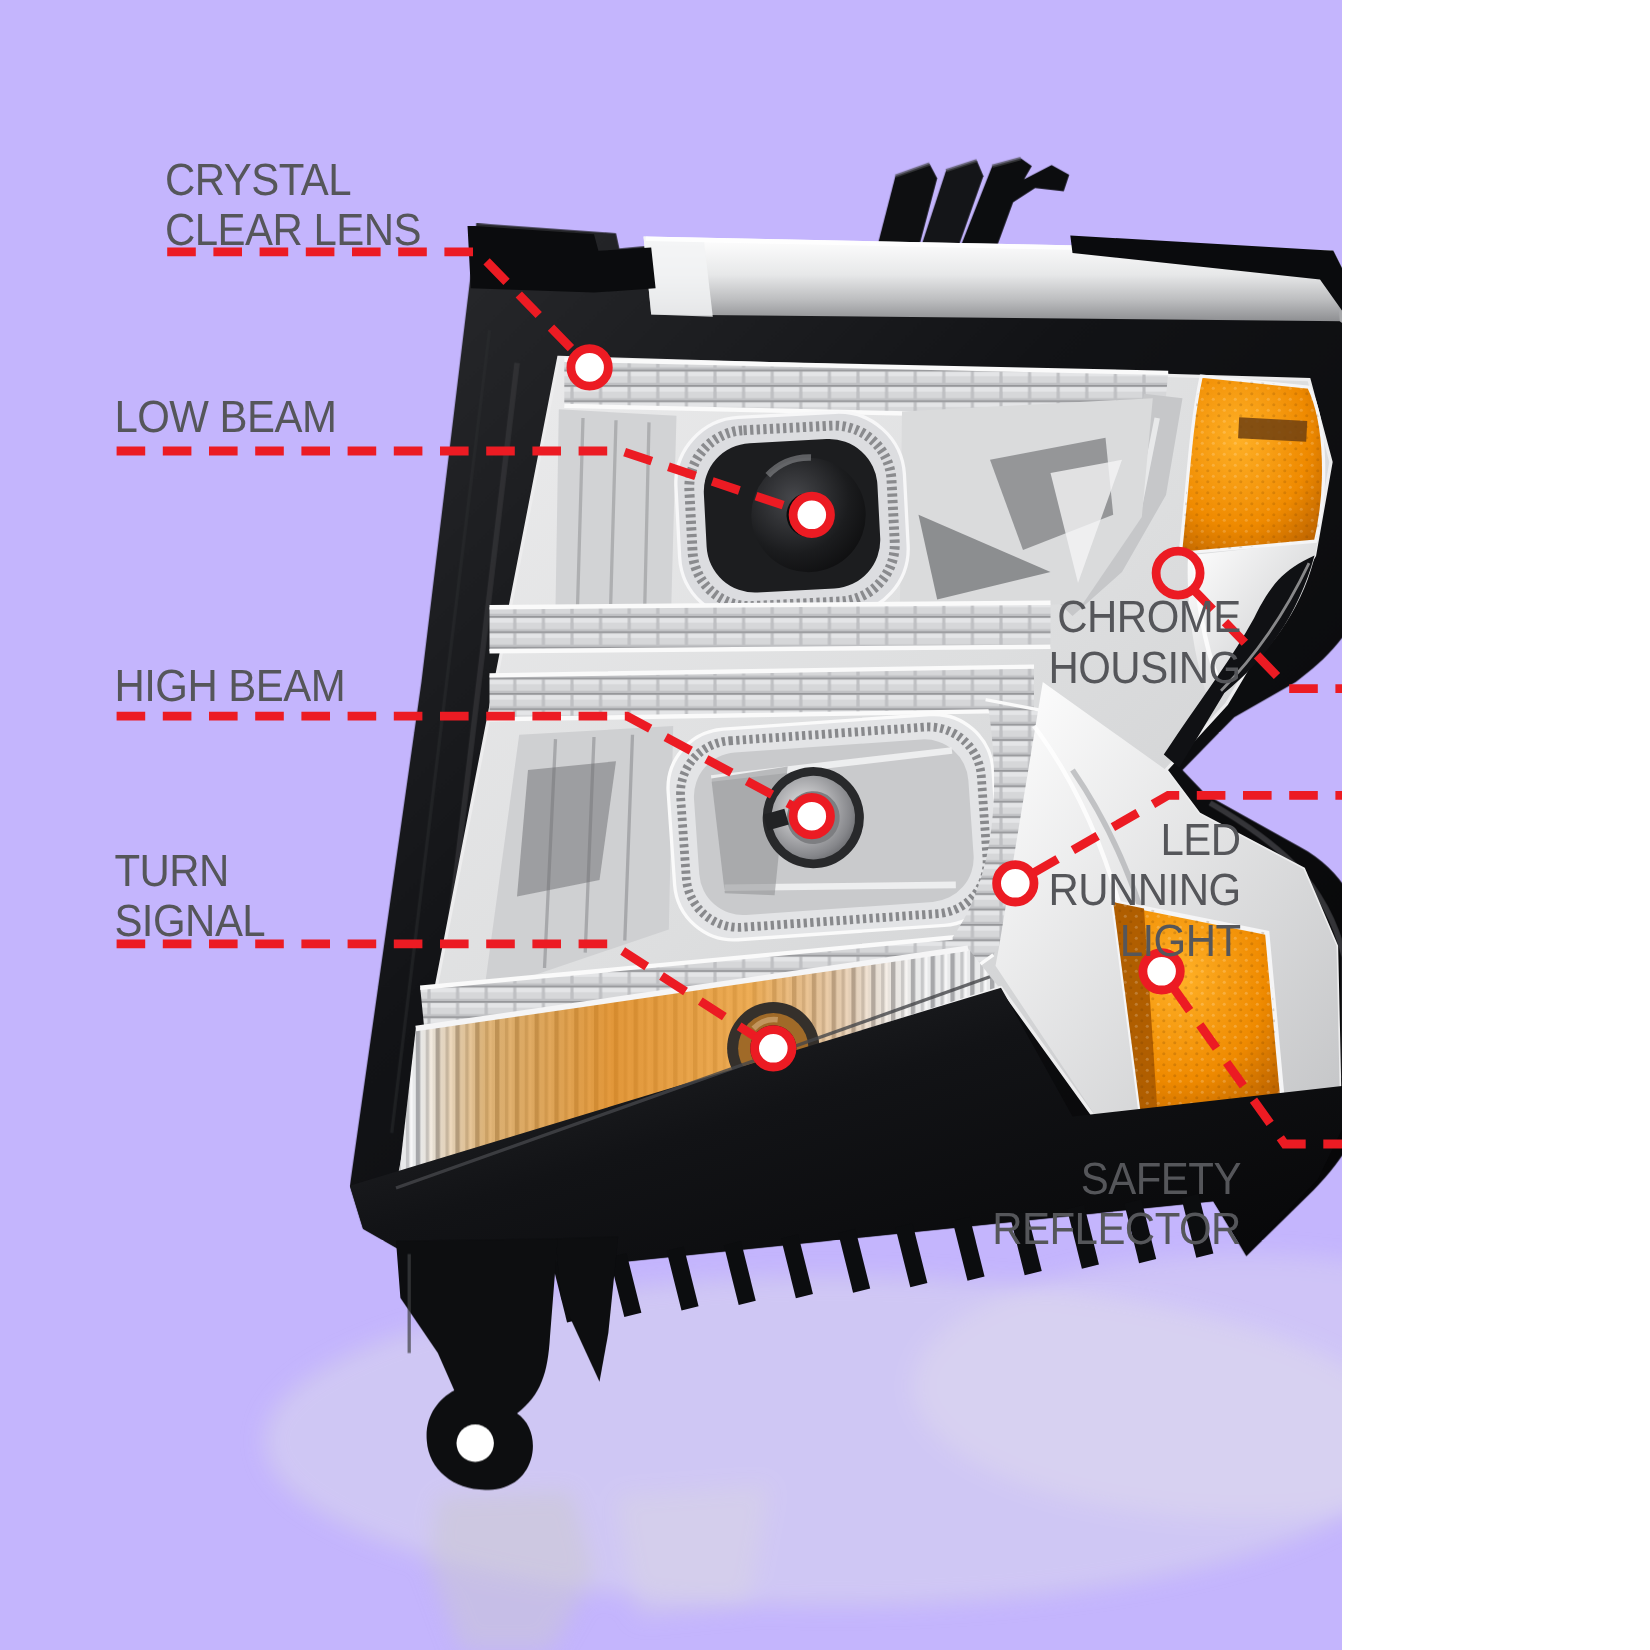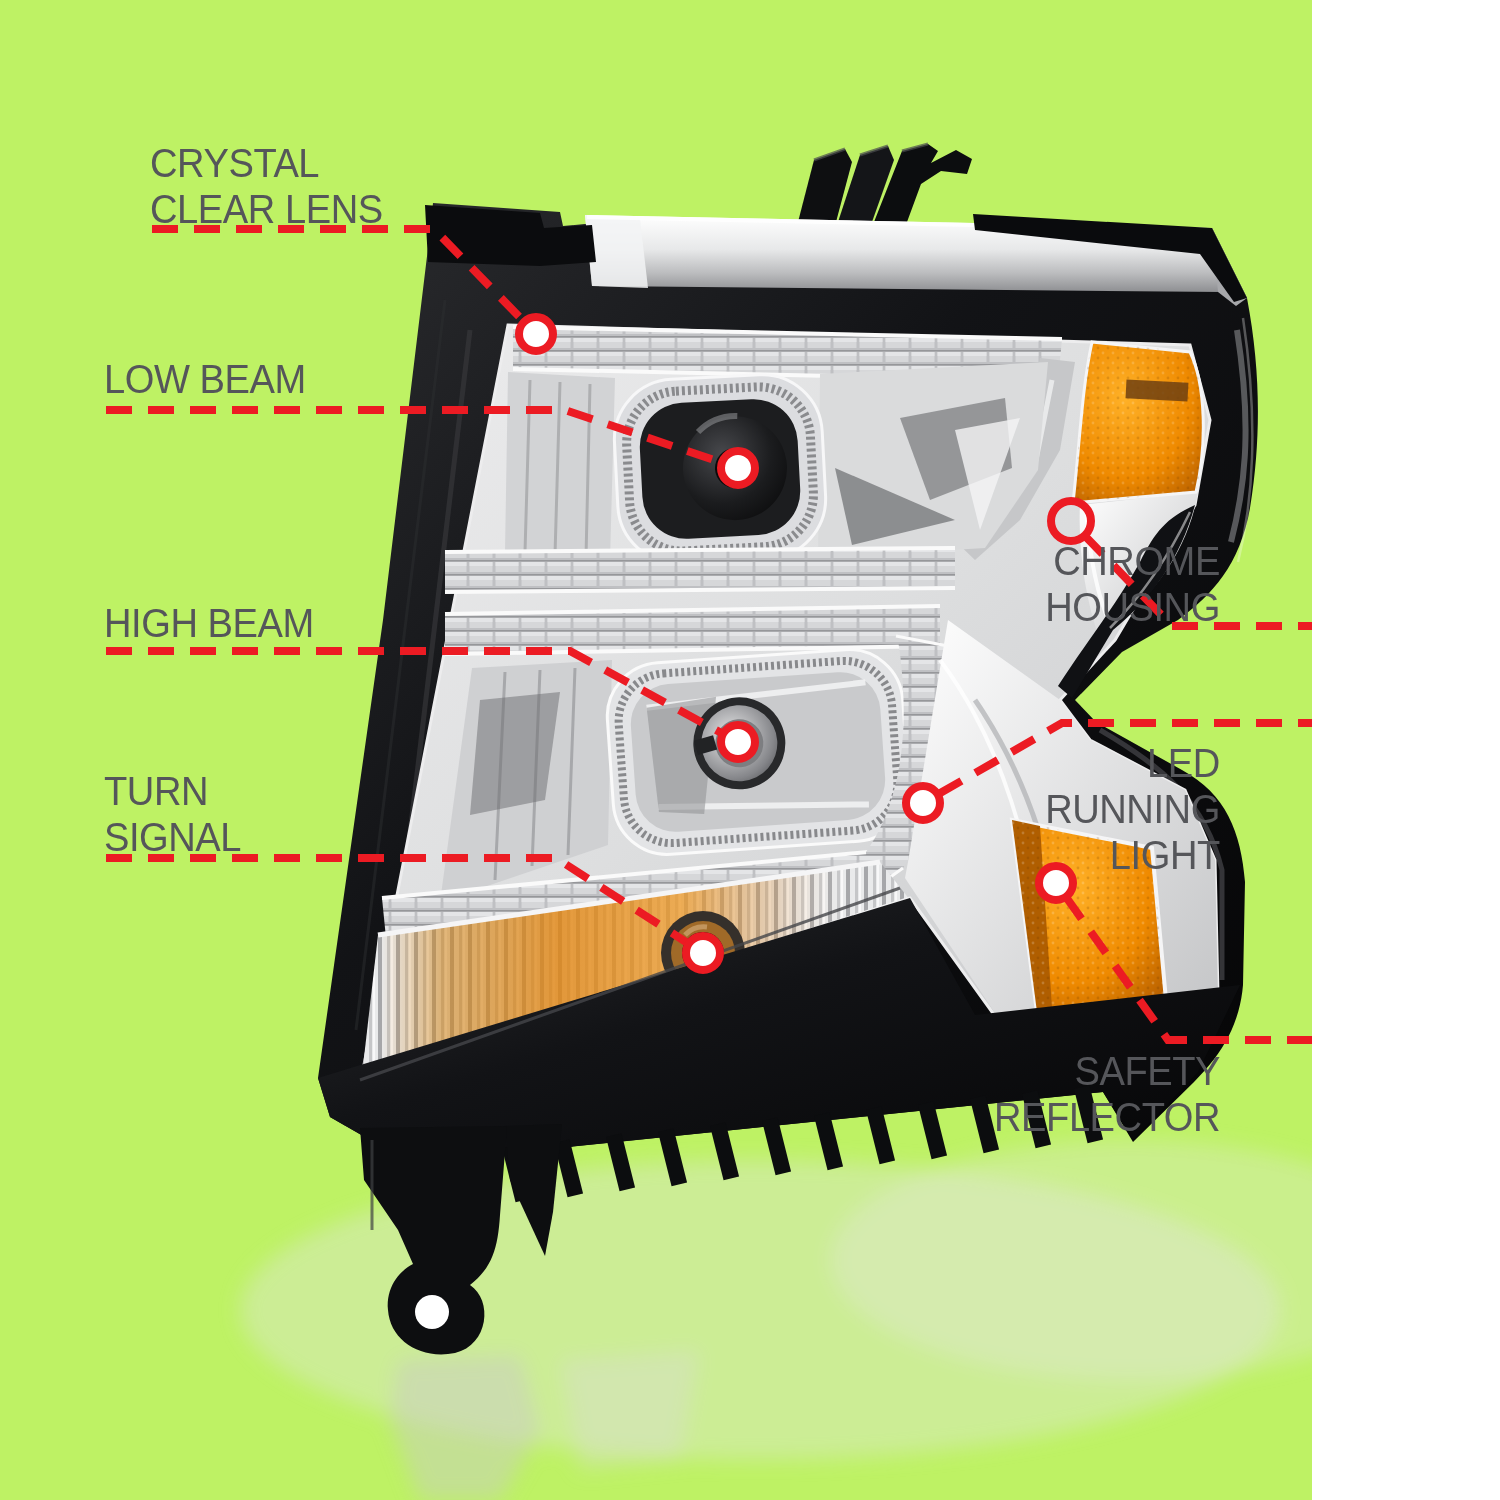--- a/index.html
+++ b/index.html
@@ -1,20 +1,20 @@
 <!DOCTYPE html>
 <html style="--accent-red: #EC1B23; --label-gray: #55565A; --amber: #F08C00; --amber-deep: #A85400; --chrome-light: #F5F6F7; --chrome-dark: #8E8F93; --housing-black: #121316; --background: #FFFFFF;"><head>
 <meta charset="utf-8">
 <style>
   :root{
     --accent-red:#EC1B23;
     --label-gray:#55565A;
   }
   html,body{margin:0;padding:0;background:#fff;}
-  #stage{position:relative;width:1312px;height:1500px;background:#bef264;overflow:hidden;}
+  #stage{position:relative;width:1220px;height:1500px;background:#c4b5fd;overflow:hidden;}
   #art{position:absolute;left:0;top:0;}
   .leader{fill:none;stroke:var(--accent-red);stroke-width:8;stroke-dasharray:26 16;}
   .marker{fill:#fff;stroke:var(--accent-red);stroke-width:8;}
   .marker.open{fill:none;}
   .callout{
     position:absolute;
     font-family:"Liberation Sans",sans-serif;
     font-size:41px;line-height:46px;font-weight:400;
     letter-spacing:-0.5px;color:var(--label-gray);
     white-space:pre-line;

